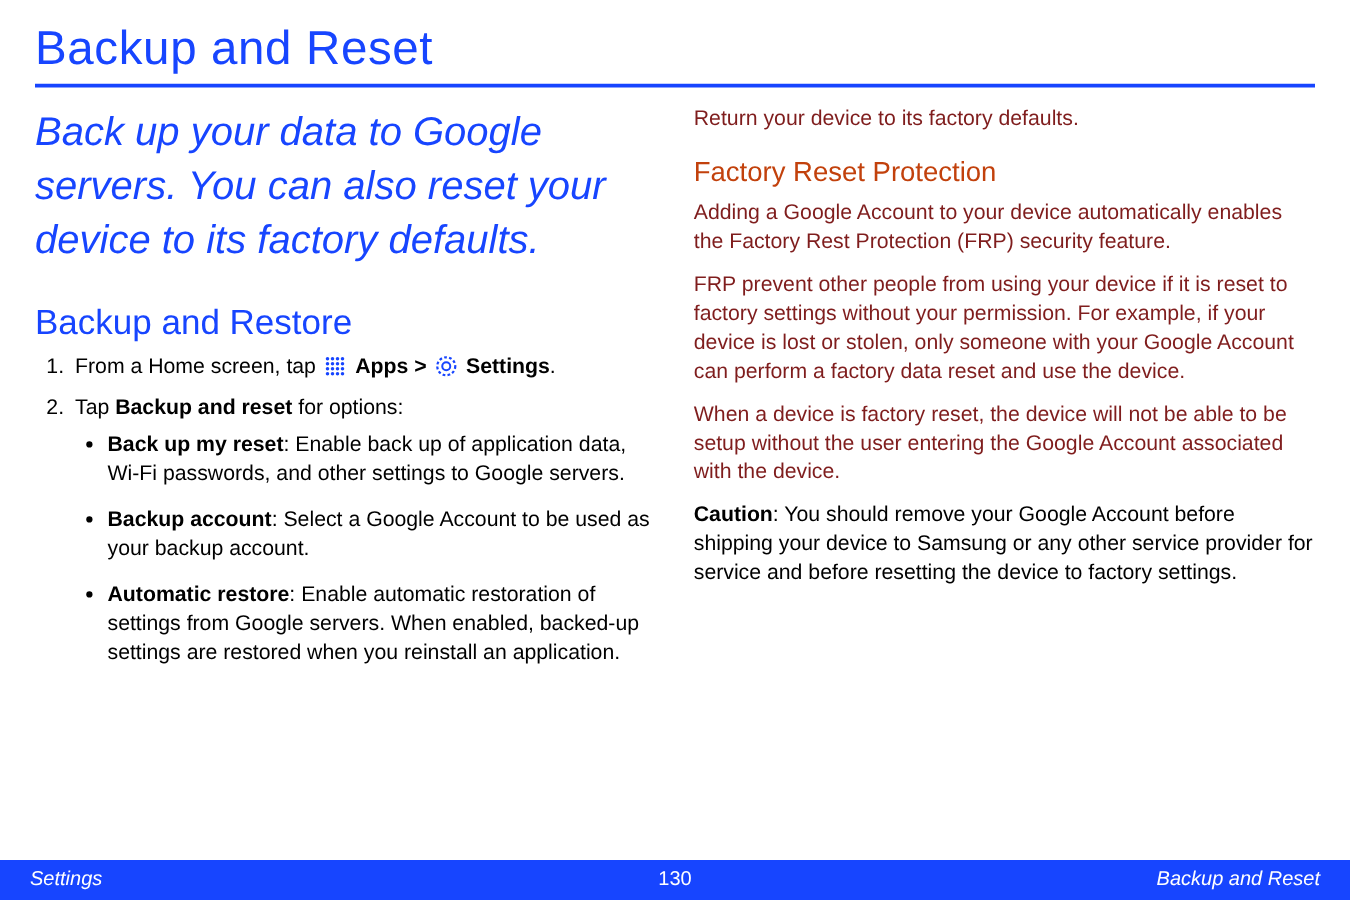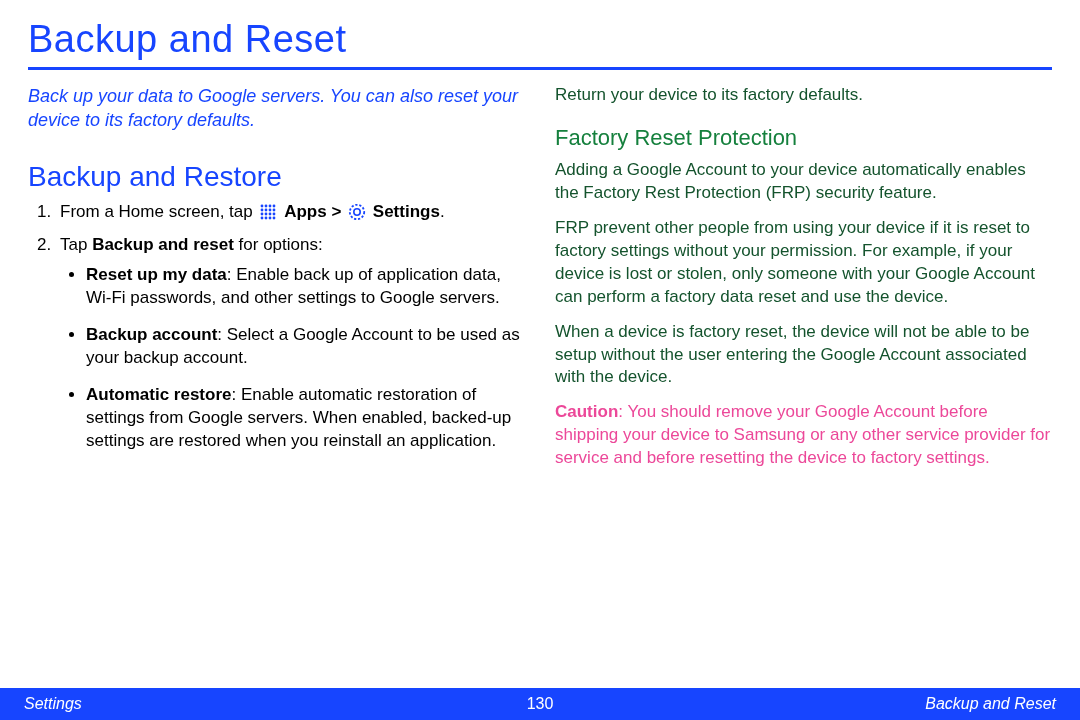--- a/index.html
+++ b/index.html
@@ -29,42 +29,42 @@
   .columns {
     display: flex;
     gap: 30px;
   }
   .col {
     flex: 1;
   }
   .lead {
     color: #1745ff;
     font-style: italic;
-    font-size: 18px;
+    font-size: 32px;
     line-height: 1.35;
     font-weight: 400;
     margin-bottom: 28px;
   }
   .h2 {
     color: #1745ff;
     font-size: 28px;
     font-weight: 400;
     margin-bottom: 8px;
   }
   .h3 {
-    color: #15803d;
+    color: #c2410c;
     font-size: 22px;
     font-weight: 400;
     margin-top: 18px;
     margin-bottom: 8px;
   }
   .body-text {
     font-size: 17px;
     line-height: 1.35;
-    color: #14532d;
+    color: #7f1d1d;
     margin-bottom: 12px;
   }
   ol.steps {
     list-style: decimal;
     padding-left: 28px;
     font-size: 17px;
     line-height: 1.35;
   }
   ol.steps > li {
     margin-bottom: 10px;
@@ -80,21 +80,21 @@
   ul.bullets > li {
     margin-bottom: 14px;
   }
   .b { font-weight: bold; }
   .inline-icon {
     display: inline-flex;
     vertical-align: middle;
     margin: 0 2px;
   }
   .caution {
-    color: #ec4899;
+    color: #000000;
     font-size: 17px;
     line-height: 1.35;
   }
   .caution .caution-label { font-weight: bold; }
   .footer {
     position: absolute;
     left: 0; right: 0; bottom: 0;
     background: #1745ff;
     color: #fff;
     height: 32px;
@@ -152,21 +152,21 @@
               <circle cx="9" cy="9" r="7.2" fill="none" stroke="#1745ff" stroke-width="1.8" stroke-dasharray="2.2 1.8"></circle>
               <circle cx="9" cy="9" r="3.2" fill="none" stroke="#1745ff" stroke-width="1.6"></circle>
             </svg>
           </span>
           <span class="b">Settings</span><span>.</span>
         </li>
         <li>
           <span>Tap </span><span class="b">Backup and reset</span><span> for options:</span>
           <ul class="bullets">
             <li>
-              <span class="b">Reset up my data</span><span>: Enable back up of application data, Wi-Fi passwords, and other settings to Google servers.</span>
+              <span class="b">Back up my reset</span><span>: Enable back up of application data, Wi-Fi passwords, and other settings to Google servers.</span>
             </li>
             <li>
               <span class="b">Backup account</span><span>: Select a Google Account to be used as your backup account.</span>
             </li>
             <li>
               <span class="b">Automatic restore</span><span>: Enable automatic restoration of settings from Google servers. When enabled, backed-up settings are restored when you reinstall an application.</span>
             </li>
           </ul>
         </li>
       </ol>

